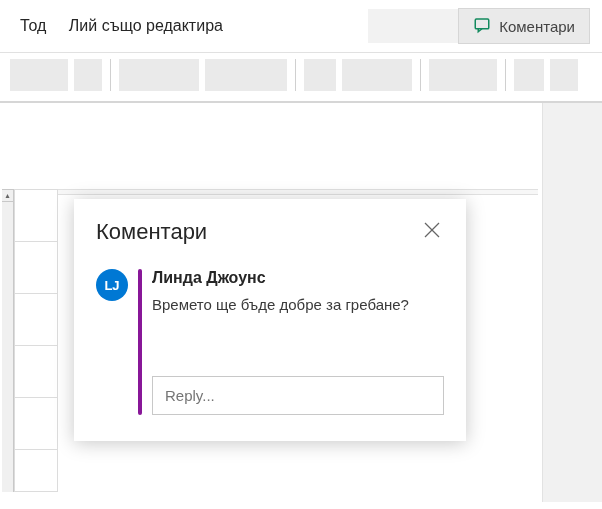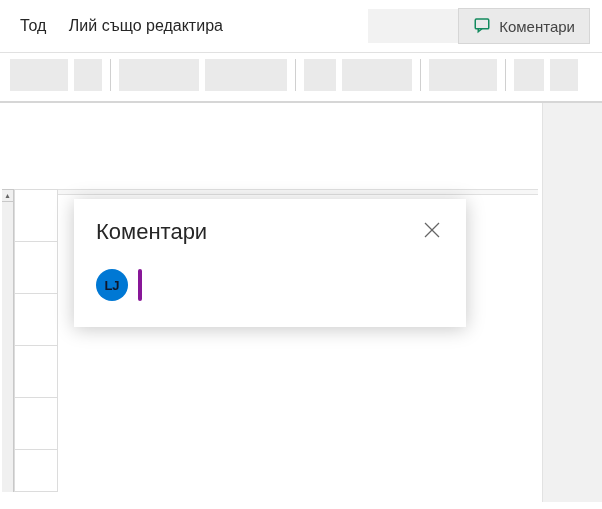--- a/index.html
+++ b/index.html
@@ -160,21 +160,21 @@
     .close-btn svg { width: 16px; height: 16px; }
     .thread {
       display: flex;
       gap: 0;
     }
     .avatar {
       width: 32px;
       height: 32px;
       border-radius: 50%;
       background: #0078d4;
-      color: #0f172a;
+      color: #ffffff;
       font-size: 13px;
       font-weight: 600;
       display: flex;
       align-items: center;
       justify-content: center;
       flex-shrink: 0;
     }
     .accent-bar {
       width: 4px;
       background: #881798;
@@ -271,15 +271,20 @@
             <line x1="1" y1="1" x2="15" y2="15"></line>
             <line x1="15" y1="1" x2="1" y2="15"></line>
           </svg>
         </span>
       </div>
     </div>
 
     <div class="thread">
       <div class="avatar">LJ</div>
       <div class="accent-bar"></div>
+      <div class="thread-content">
+        <div class="author">Линда Джоунс</div>
+        <div class="body">Времето ще бъде добре за гребане?</div>
+        <input class="reply-box" type="text" placeholder="Reply..." style="">
+      </div>
     </div>
   </div>
 </div>
 
 </body></html>

